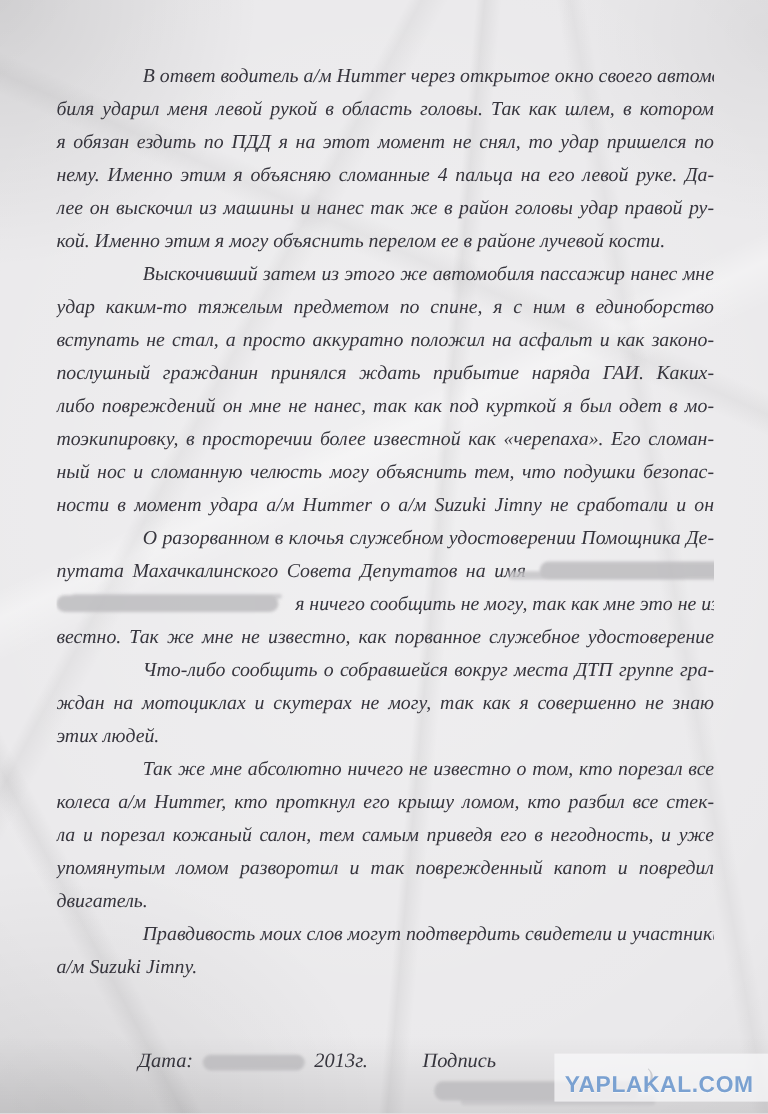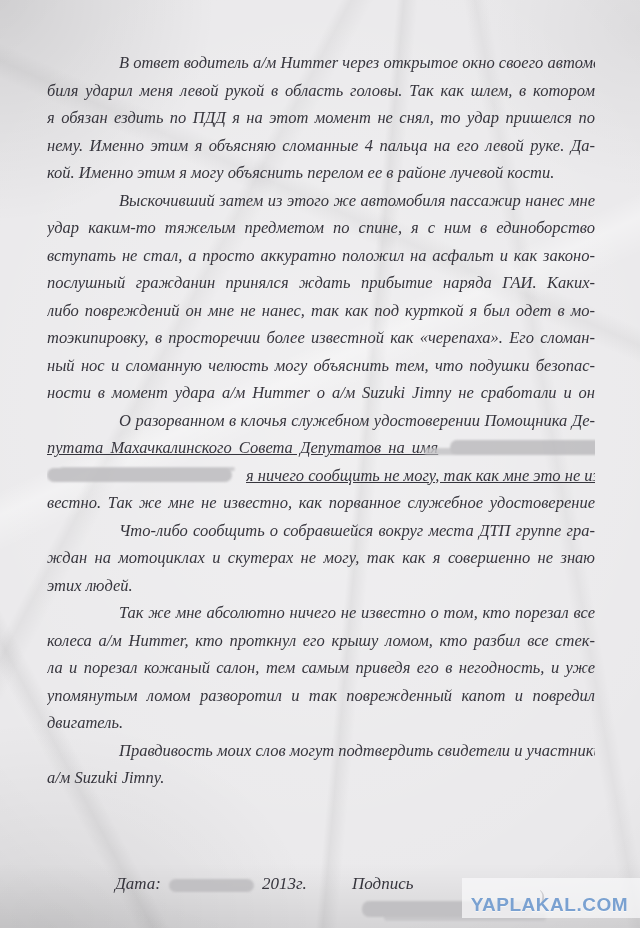--- a/index.html
+++ b/index.html
@@ -30,21 +30,21 @@
     font-size:16.5px;
   }
   .line{
     height:27.5px;line-height:27.5px;
     text-align:justify;text-align-last:justify;
     overflow:hidden;white-space:nowrap;
   }
   .line.last{text-align:left;text-align-last:left;}
   .line.ind{padding-left:72px;}
   .line.flexline{display:flex;align-items:center;white-space:nowrap;}
-  .seg{flex:none;text-decoration:underline;}
+  .seg{flex:none;}
   .seg.fill{flex:1;margin-left:14px;text-align:justify;text-align-last:justify;overflow:hidden;}
   .redact{
     display:inline-block;height:13px;border-radius:7px;
     background:#bdbcbf;opacity:.85;filter:blur(1.3px);
     vertical-align:middle;
   }
   .redact.grow{flex:1;margin-left:12px;margin-right:-12px;height:15px;
     box-shadow:-30px 4px 0 -4px #c6c5c8;}
   .redact.mid{flex:1;margin:0 10px;height:14px;}
   .redact.name2{width:185px;height:14px;box-shadow:8px -6px 0 -5px #c9c8cb;}
@@ -74,20 +74,21 @@
 <div class="paper">
   <div class="texture"></div>
 
   <div class="text-block">
 
     <div class="para">
       <div class="line ind">В ответ водитель а/м Hummer через открытое окно своего автомо-</div>
       <div class="line">биля ударил меня левой рукой в область головы. Так как шлем, в котором</div>
       <div class="line">я обязан ездить по ПДД я на этот момент не снял, то удар пришелся по</div>
       <div class="line">нему. Именно этим я объясняю сломанные 4 пальца на его левой руке. Да-</div>
+      <div class="line">лее он выскочил из машины и нанес так же в район головы удар правой ру-</div>
       <div class="line last">кой. Именно этим я могу объяснить перелом ее в районе лучевой кости.</div>
     </div>
 
     <div class="para">
       <div class="line ind">Выскочивший затем из этого же автомобиля пассажир нанес мне</div>
       <div class="line">удар каким-то тяжелым предметом по спине, я с ним в единоборство</div>
       <div class="line">вступать не стал, а просто аккуратно положил на асфальт и как законо-</div>
       <div class="line">послушный гражданин принялся ждать прибытие наряда ГАИ. Каких-</div>
       <div class="line">либо повреждений он мне не нанес, так как под курткой я был одет в мо-</div>
       <div class="line">тоэкипировку, в просторечии более известной как «черепаха». Его сломан-</div>

